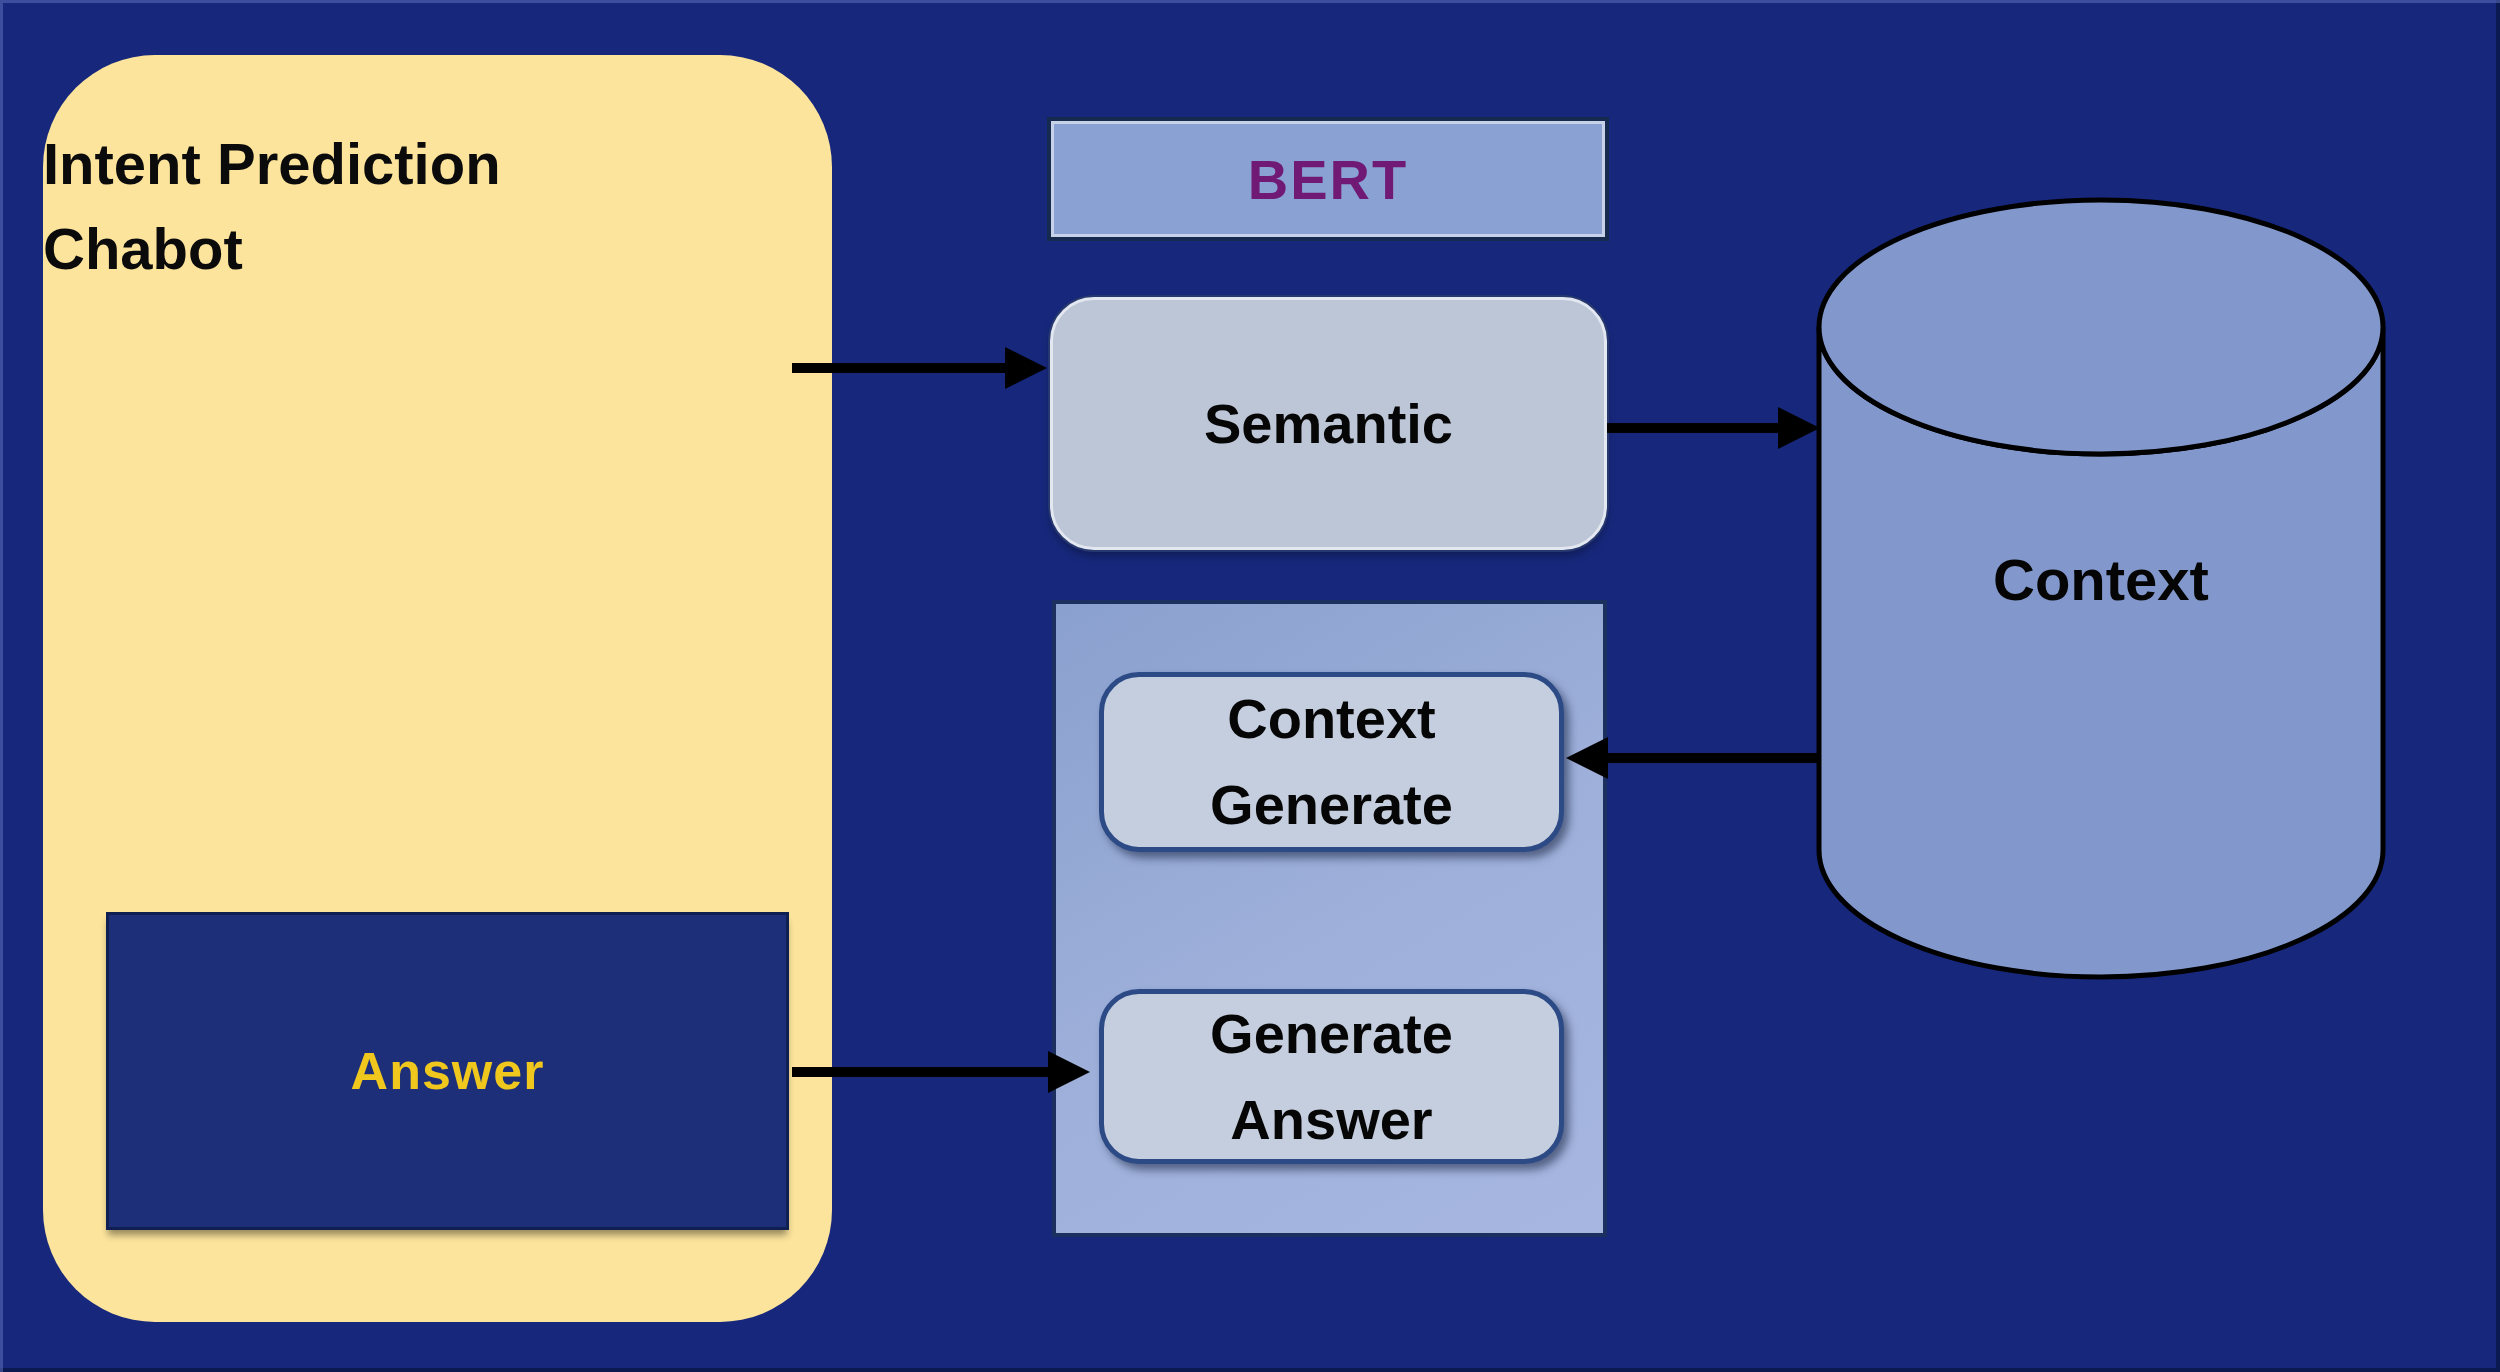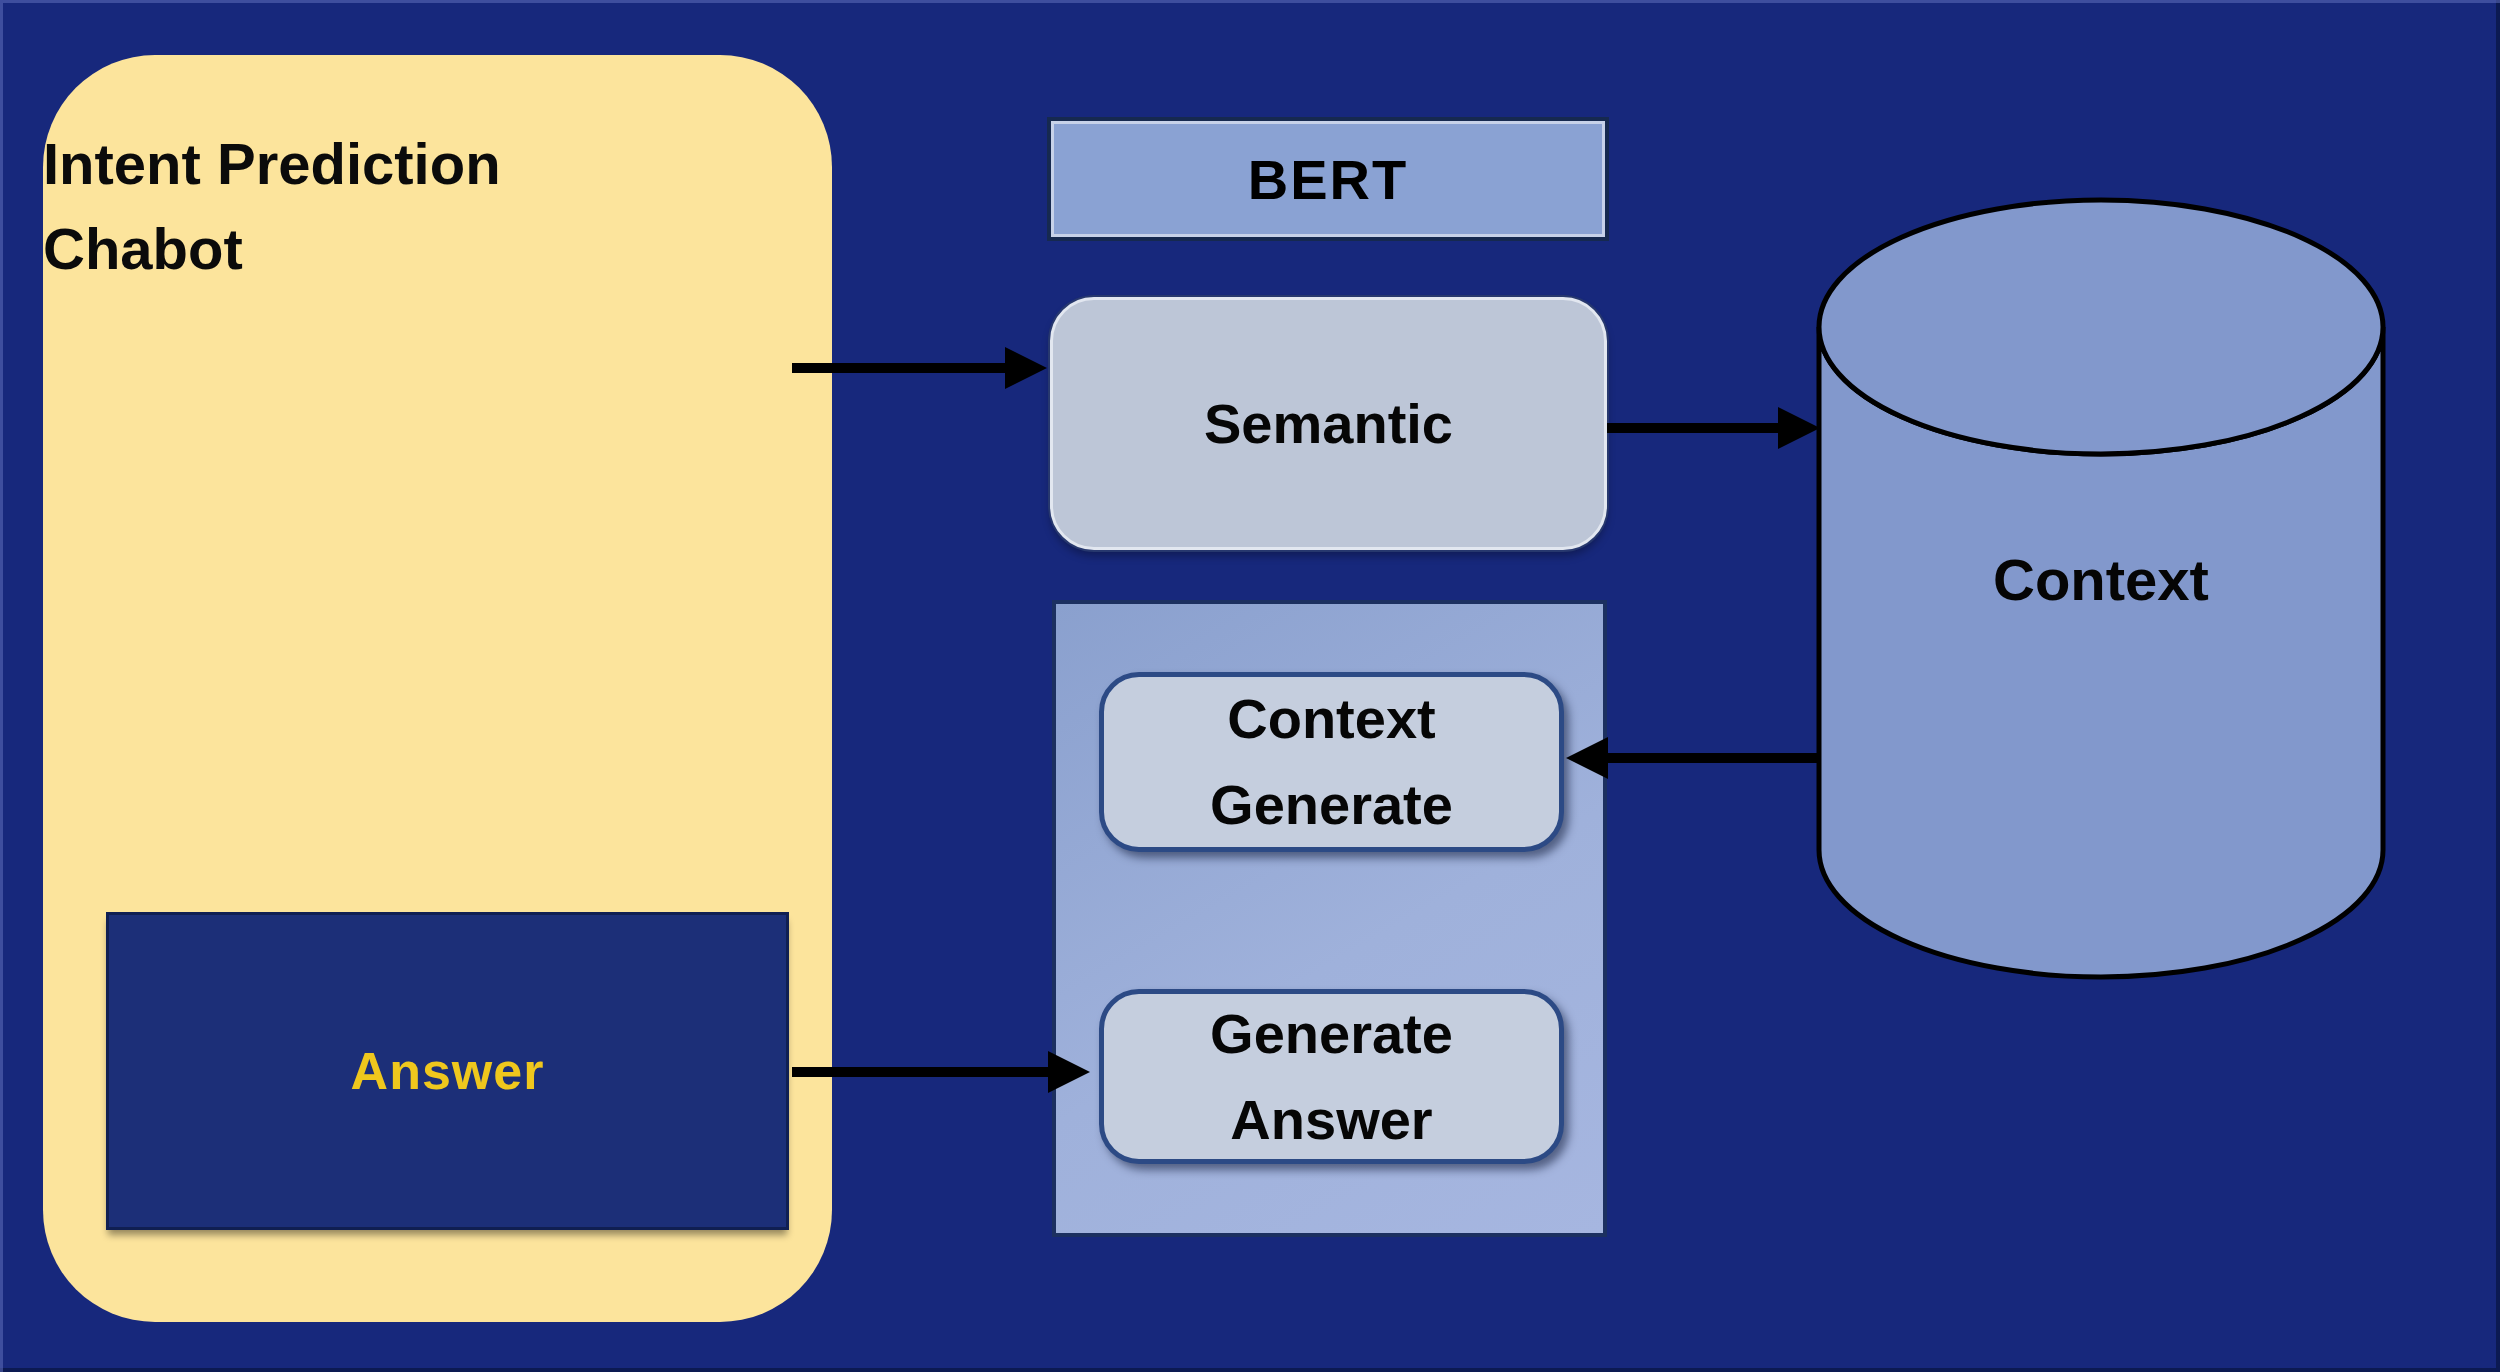--- a/index.html
+++ b/index.html
@@ -57,21 +57,21 @@
 
   
   .bert-box {
     position: absolute;
     left: 1047px; top: 117px;
     width: 562px; height: 124px;
     background: #8aa2d3;
     border: 4px solid #16294f;
     box-shadow: inset 0 0 0 3px #c7d2e9;
     display: flex; align-items: center; justify-content: center;
-    font-size: 56px; font-weight: bold; color: #000000;
+    font-size: 56px; font-weight: bold; color: #701a75;
     letter-spacing: 2px;
   }
   .semantic-box {
     position: absolute;
     left: 1050px; top: 297px;
     width: 557px; height: 253px;
     background: #bdc6d7;
     border: 3px solid #e2e7f0;
     border-radius: 44px;
     box-shadow: 0 0 0 2px #27386e, 0 6px 9px rgba(0,0,0,.3);

